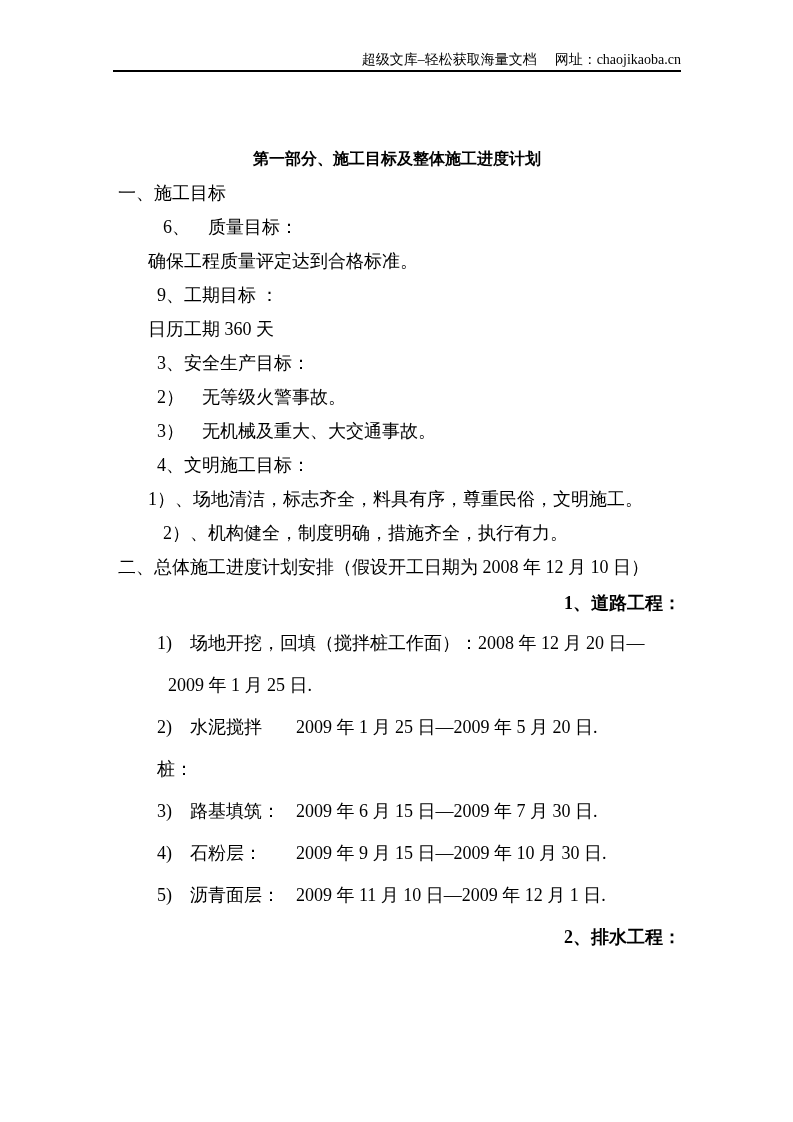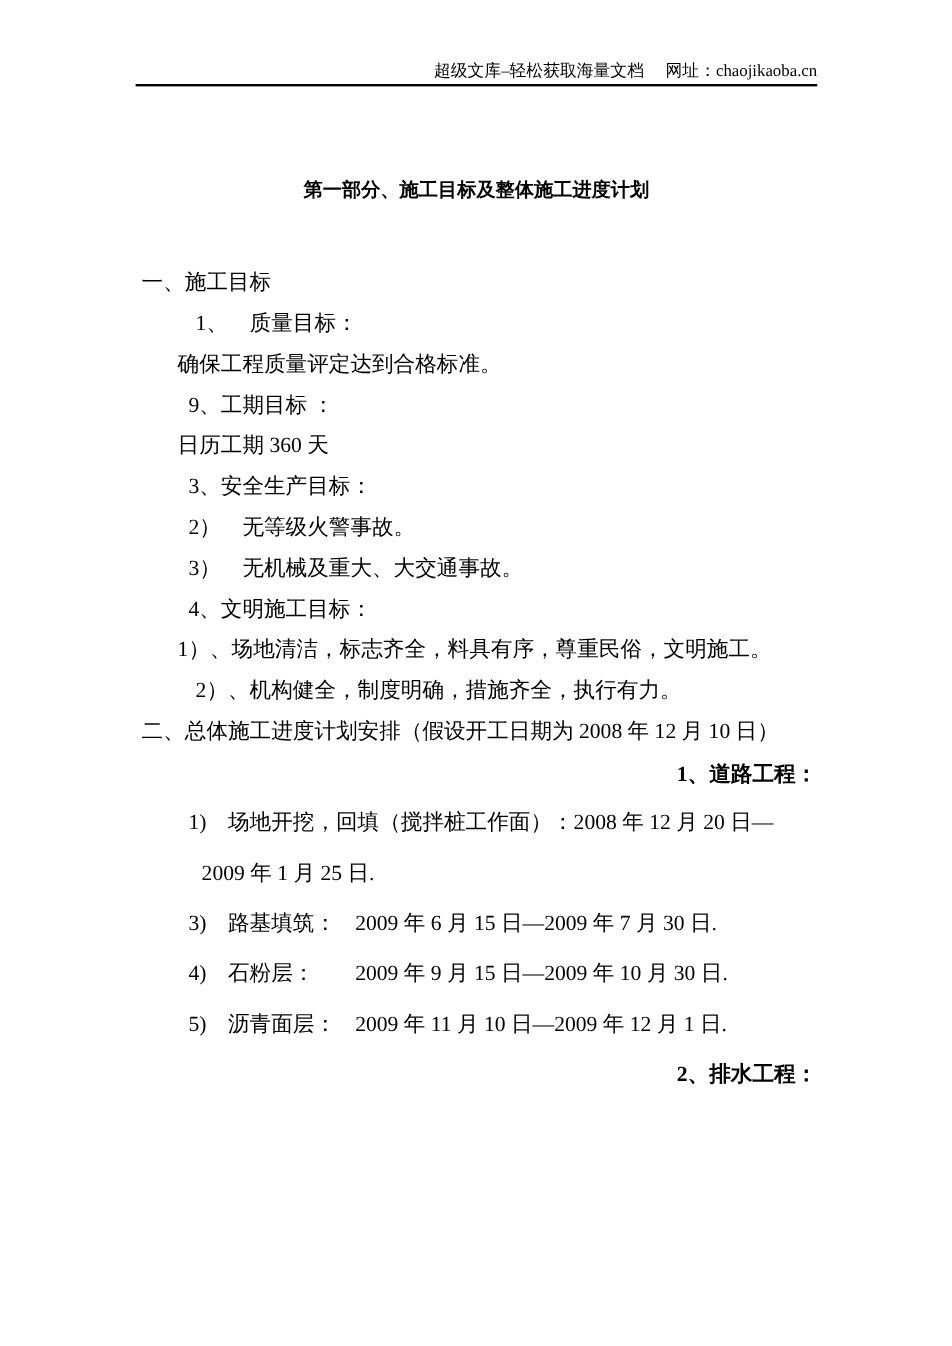--- a/index.html
+++ b/index.html
@@ -34,21 +34,20 @@
   }
   .title {
     margin: 70px 0 0 0;
     font-size: 16px;
     font-weight: bold;
     line-height: 34px;
     text-align: center;
     white-space: pre-wrap;
   }
   .body-text {
-    margin-top: 42px;
     font-size: 18px;
   }
   .body-text p {
     margin: 0;
     white-space: pre-wrap;
   }
   .p1 { line-height: 34px; }
   .p2 { line-height: 42px; }
   .road-head { line-height: 38px; }
   .bold { font-weight: bold; text-align: right; }
@@ -74,37 +73,38 @@
         <span>超级文库–轻松获取海量文档</span>
         <span>网址：chaojikaoba.cn</span>
       </div>
       <hr class="header-rule">
     </div>
 
     <h1 class="title">第一部分、施工目标及整体施工进度计划</h1>
 
     <div class="body-text">
       <p class="p1 ind-a">一、施工目标</p>
-      <p class="p1 ind-d">1、　质量目标：</p>
+      <p class="p1 ind-d">6、　质量目标：</p>
       <p class="p1 ind-b">确保工程质量评定达到合格标准。</p>
       <p class="p1 ind-c">9、工期目标 ：</p>
       <p class="p1 ind-b">日历工期 360 天</p>
       <p class="p1 ind-c">3、安全生产目标：</p>
       <p class="p1 ind-c">2）　无等级火警事故。</p>
       <p class="p1 ind-c">3）　无机械及重大、大交通事故。</p>
       <p class="p1 ind-c">4、文明施工目标：</p>
       <p class="p1 ind-b">1）、场地清洁，标志齐全，料具有序，尊重民俗，文明施工。</p>
       <p class="p1 ind-d">2）、机构健全，制度明确，措施齐全，执行有力。</p>
 
       <p class="p1 ind-a">二、总体施工进度计划安排（假设开工日期为 2008 年 12 月 10 日）</p>
 
       <p class="p2 road-head bold ind-d">1、道路工程：</p>
       <p class="p2 ind-c">1)　场地开挖，回填（搅拌桩工作面）：2008 年 12 月 20 日—</p>
       <p class="p2 ind-e">2009 年 1 月 25 日.</p>
 
+      <p class="p2 ind-c"><span class="sched-label">2)　水泥搅拌桩：</span><span>2009 年 1 月 25 日—2009 年 5 月 20 日.</span></p>
       <p class="p2 ind-c"><span class="sched-label">3)　路基填筑：</span><span>2009 年 6 月 15 日—2009 年 7 月 30 日.</span></p>
       <p class="p2 ind-c"><span class="sched-label">4)　石粉层：</span><span>2009 年 9 月 15 日—2009 年 10 月 30 日.</span></p>
       <p class="p2 ind-c"><span class="sched-label">5)　沥青面层：</span><span>2009 年 11 月 10 日—2009 年 12 月 1 日.</span></p>
 
       <p class="p2 bold ind-d">2、排水工程：</p>
     </div>
 
   </div>
 </div>
 

